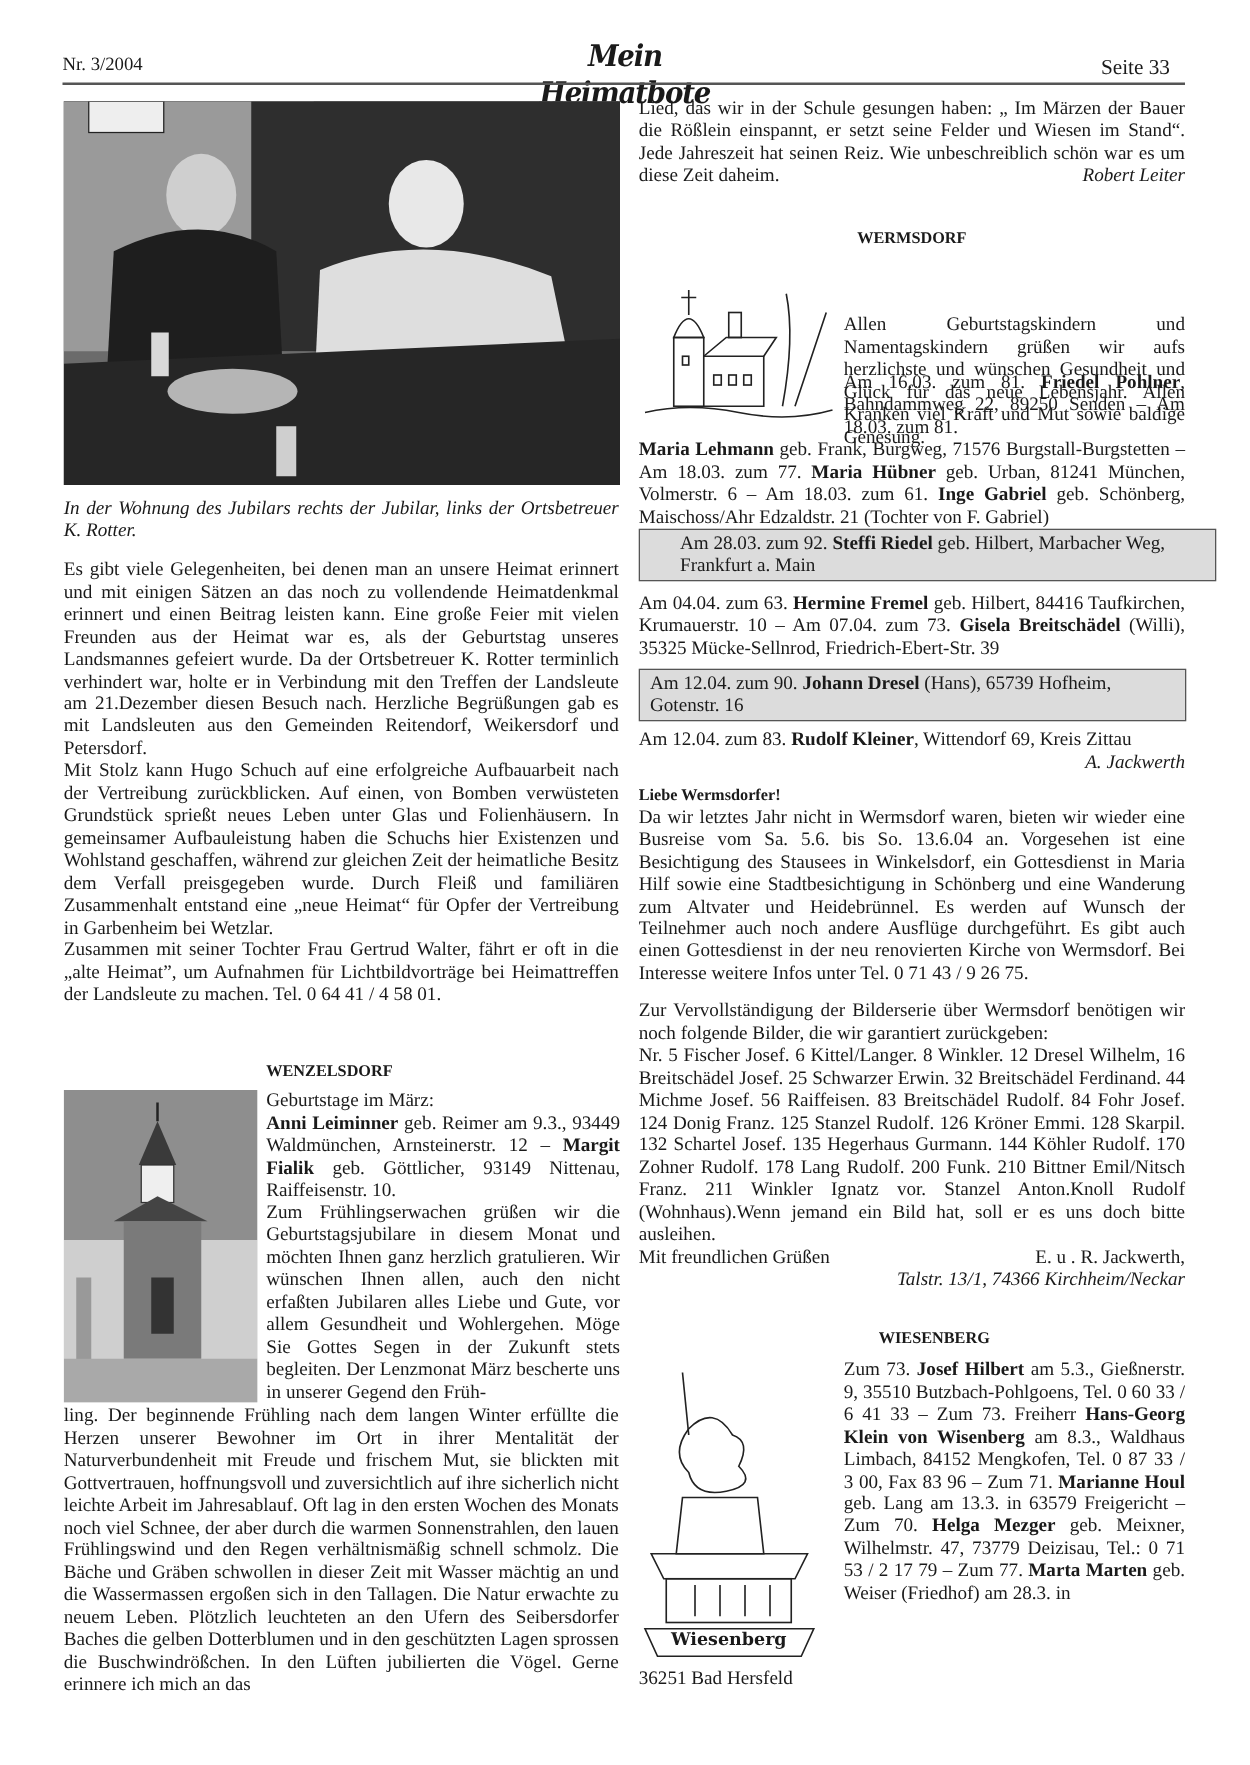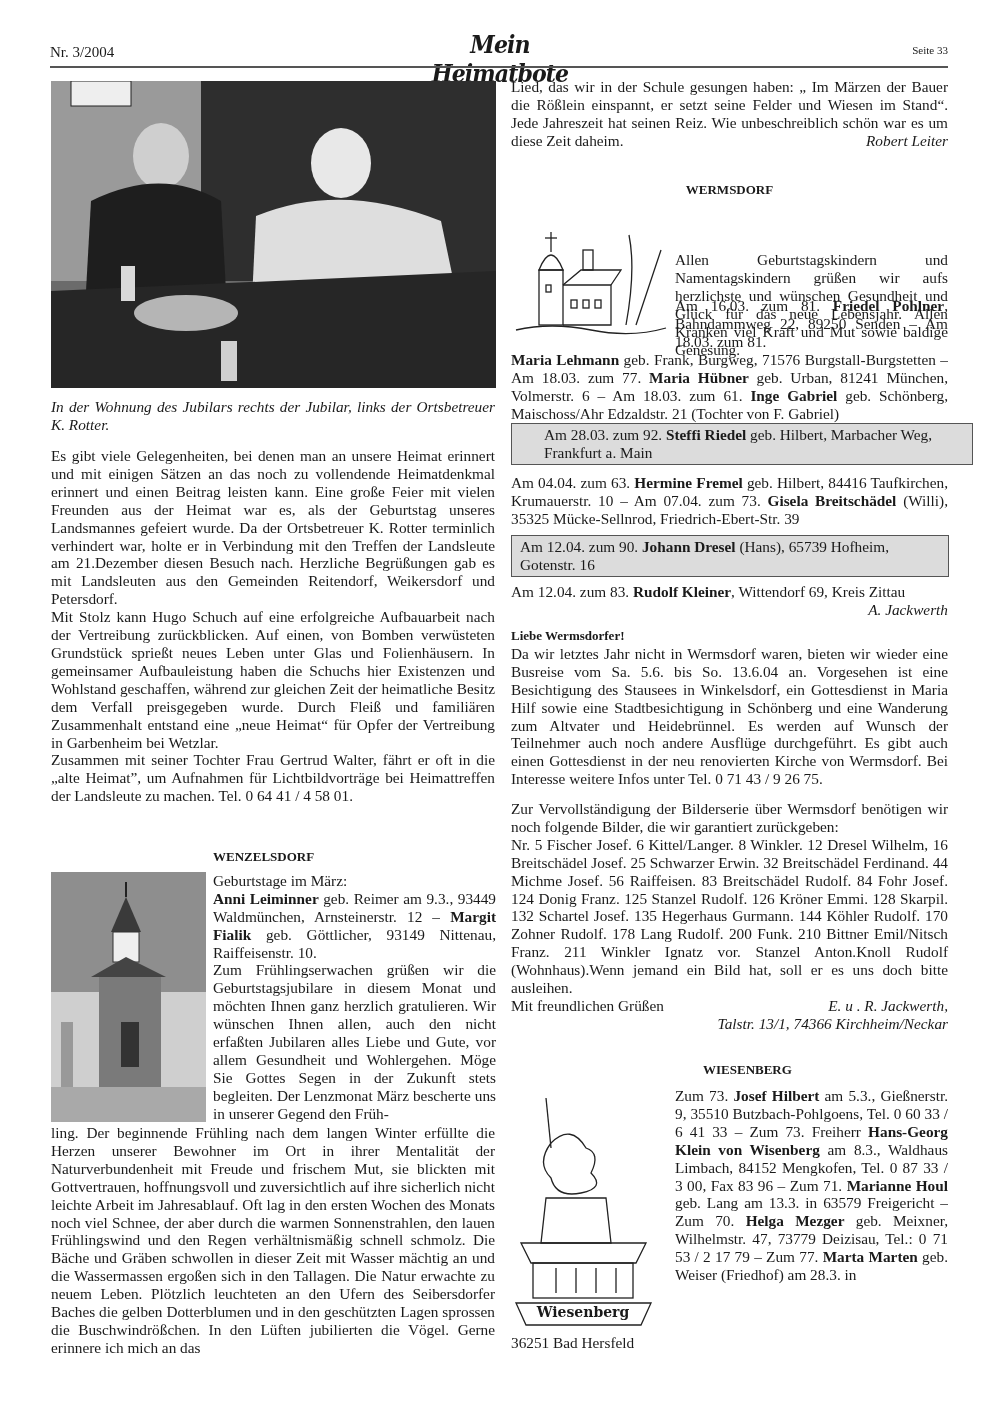--- a/index.html
+++ b/index.html
@@ -1,20 +1,20 @@
 <!DOCTYPE html>
 <html><head>
 <meta charset="utf-8">
 <style>
   html, body { margin:0; padding:0; background:#ffffff; }
   body { width:1000px; height:1412px; position:relative; overflow:hidden;
          font-family:"Liberation Serif", serif; color:#1a1a1a; }
   .abs { position:absolute; }
   .header-left { left:50px; top:44px; font-size:15px; }
-  .header-right { right:52px; top:44px; font-size:11px; }
+  .header-right { right:64px; top:44px; font-size:17px; }
   .masthead { left:405px; top:30px; width:190px; text-align:center; font-family:"DejaVu Serif", serif;
               font-weight:bold; font-size:24px; letter-spacing:-1px; font-style:italic; transform:scaleX(0.92); }
   .rule { left:50px; top:66px; width:898px; height:2px; background:#555; }
 
   .col { position:absolute; font-size:15.3px; line-height:17.9px; text-align:justify; }
   .col p { margin:0; }
   .left-col { left:51px; width:444px; }
   .right-col { left:511px; width:437px; }
 
   .photo1 { left:51px; top:81px; width:445px; height:307px; background:#3a3a3a; overflow:hidden; }
@@ -137,21 +137,21 @@
 <div class="col right-col" style="top:627px;">
   <p class="section-title">Liebe Wermsdorfer!</p>
   <p>Da wir letztes Jahr nicht in Wermsdorf waren, bieten wir wieder eine Busreise vom Sa. 5.6. bis So. 13.6.04 an. Vorgesehen ist eine Besichtigung des Stausees in Winkelsdorf, ein Gottesdienst in Maria Hilf sowie eine Stadtbesichtigung in Schönberg und eine Wanderung zum Altvater und Heidebrünnel. Es werden auf Wunsch der Teilnehmer auch noch andere Ausflüge durchgeführt. Es gibt auch einen Gottesdienst in der neu renovierten Kirche von Wermsdorf. Bei Interesse weitere Infos unter Tel. 0 71 43 / 9 26 75.</p>
 </div>
 
 <div class="col right-col" style="top:800px;">
   <p>Zur Vervollständigung der Bilderserie über Wermsdorf benötigen wir noch folgende Bilder, die wir garantiert zurückgeben:</p>
   <p>Nr. 5 Fischer Josef. 6 Kittel/Langer. 8 Winkler. 12 Dresel Wilhelm, 16 Breitschädel Josef. 25 Schwarzer Erwin. 32 Breitschädel Ferdinand. 44 Michme Josef. 56 Raiffeisen. 83 Breitschädel Rudolf. 84 Fohr Josef. 124 Donig Franz. 125 Stanzel Rudolf. 126 Kröner Emmi. 128 Skarpil. 132 Schartel Josef. 135 Hegerhaus Gurmann. 144 Köhler Rudolf. 170 Zohner Rudolf. 178 Lang Rudolf. 200 Funk. 210 Bittner Emil/Nitsch Franz. 211 Winkler Ignatz vor. Stanzel Anton.Knoll Rudolf (Wohnhaus).Wenn jemand ein Bild hat, soll er es uns doch bitte ausleihen.</p>
   <p style="position:relative;">
     <span>Mit freundlichen Grüßen</span>
-    <span style="position:absolute; right:0; font-style:italic;">E. u . R. Jackwerth,</span>
+    <span style="position:absolute; right:0; ">E. u . R. Jackwerth,</span>
   </p>
   <span class="sig">Talstr. 13/1, 74366 Kirchheim/Neckar</span>
 </div>
 
 <div class="col section-title" style="left:703px; top:1061px; width:200px;">WIESENBERG</div>
 
 <div class="abs drawing2">
   <svg width="145" height="235" viewBox="0 0 145 235" fill="none" stroke="#222" stroke-width="1.3">
     <line x1="35" y1="5" x2="40" y2="55"></line>
     <path d="M40 50 Q60 30 75 55 Q90 60 80 80 Q95 95 70 100 Q45 105 40 85 Q25 70 40 50 Z"></path>

